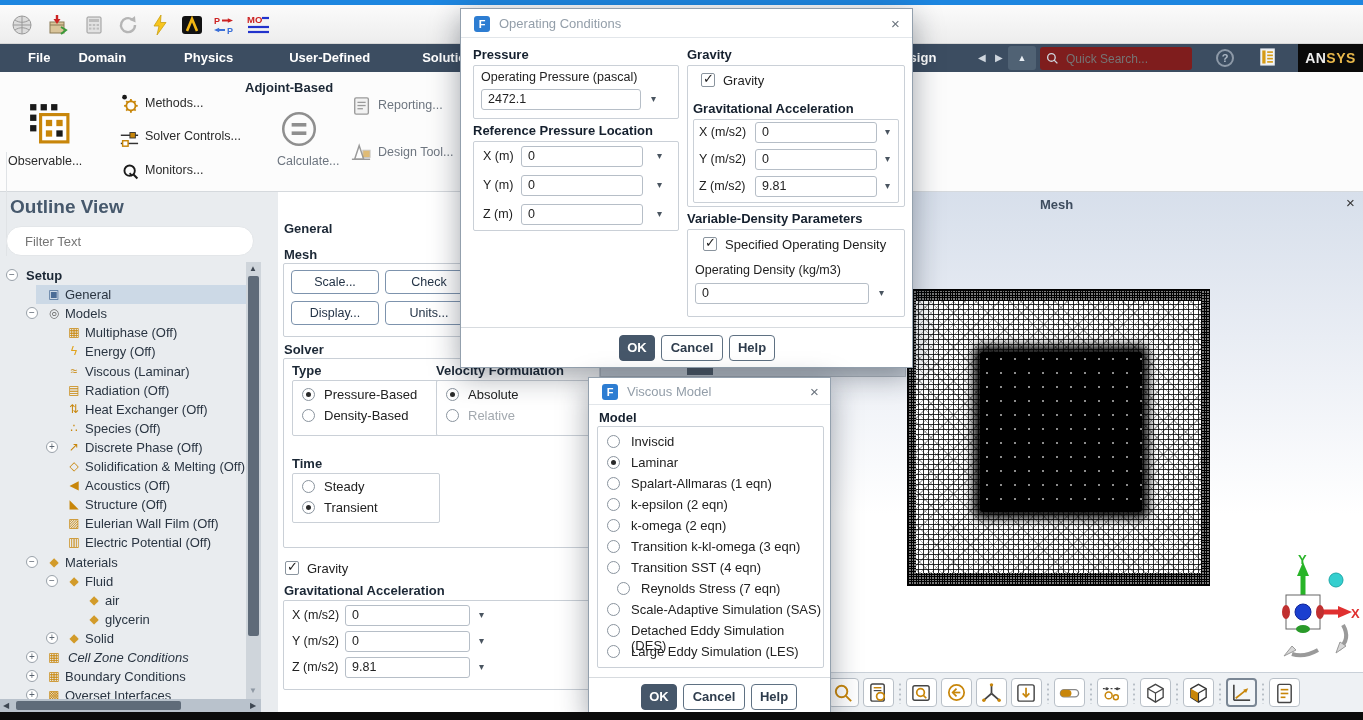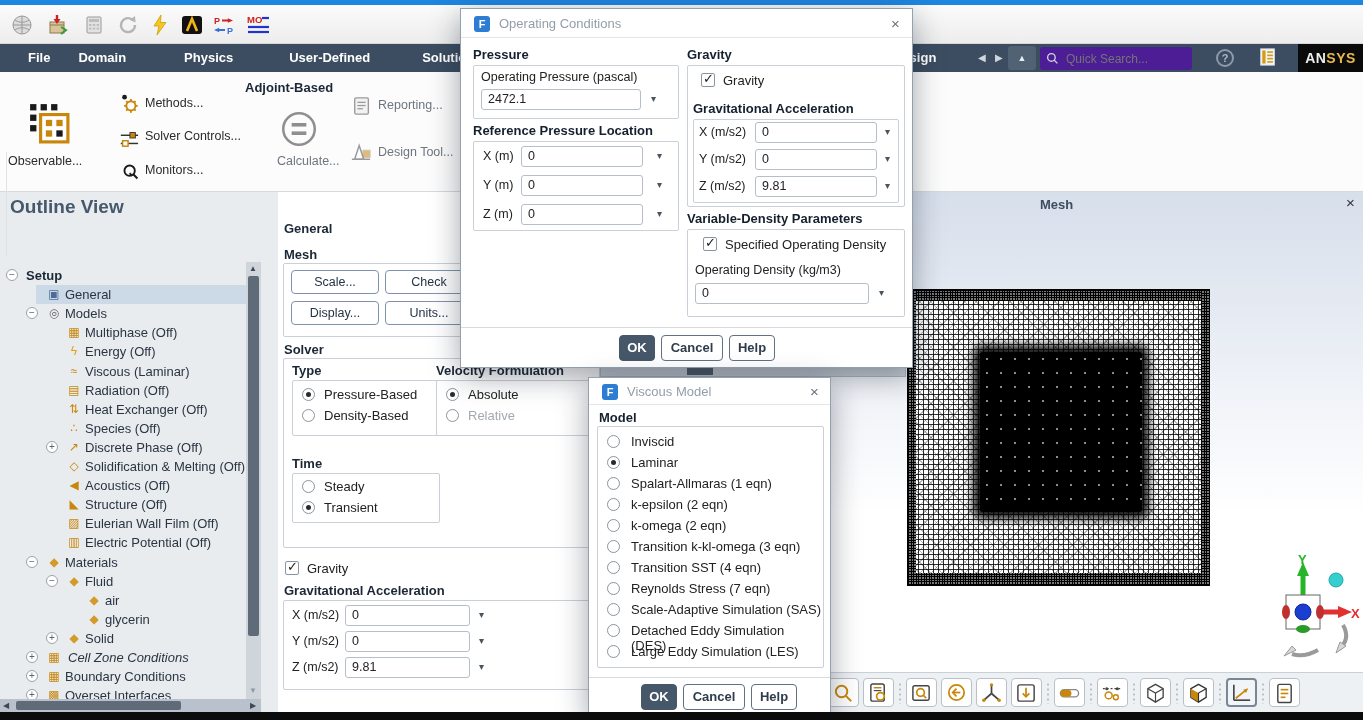--- a/index.html
+++ b/index.html
@@ -10,21 +10,21 @@
   .bold{font-weight:bold;color:#1b2735;}
   
   .top-strip{left:0;top:0;width:1363px;height:5px;background:#1d86e0;}
   .quick-toolbar{left:0;top:5px;width:1363px;height:39px;background:linear-gradient(#fbfbfb,#ededed);border-bottom:1px solid #d7d7d7;}
   .qt-icon{top:6px;width:28px;height:28px;display:flex;align-items:center;justify-content:center;}
   .menu-bar{left:0;top:44px;width:1363px;height:28px;background:#3c4d61;}
   .menu-tab{color:#fff;font-weight:bold;font-size:13px;line-height:28px;white-space:nowrap;}
   .nav-arrow{color:#cfd6de;font-size:10px;line-height:28px;}
   .collapse-btn{top:46px;width:28px;height:24px;background:#506274;border-radius:3px;color:#e8eef4;
     font-size:9px;text-align:center;line-height:24px;}
-  .search-box{top:47px;left:1040px;width:152px;height:23px;background:#4c1d95;border-radius:3px;
+  .search-box{top:47px;left:1040px;width:152px;height:23px;background:#7f1d1d;border-radius:3px;
     display:flex;align-items:center;padding:0 6px;gap:5px;}
   .search-box input{background:transparent;border:none;outline:none;color:#9aa7b5;font-size:12px;width:110px;
     font-family:"Liberation Sans","DejaVu Sans",sans-serif;}
   .help-circle{top:49px;left:1216px;width:18px;height:18px;border:2px solid #8e9aa8;border-radius:50%;
     color:#aeb9c6;font-size:11px;font-weight:bold;text-align:center;line-height:15px;}
   .brand-box{top:44px;left:1298px;width:65px;height:28px;background:#0a0a0a;display:flex;align-items:center;justify-content:center;
     font-weight:bold;font-size:14px;letter-spacing:0.5px;}
   
   .ribbon{left:0;top:72px;width:1363px;height:120px;background:#fcfcfc;border-bottom:1px solid #d5d9dd;}
   .ribbon-label{color:#6e7680;font-size:12.5px;}
@@ -300,20 +300,23 @@
       <svg width="22" height="20" viewBox="0 0 24 22">
           <line x1="2" y1="19" x2="22" y2="19" stroke="#9a9a9a" stroke-width="1.6"></line>
           <polygon points="5,19 10,4 15,19" fill="none" stroke="#9a9a9a" stroke-width="1.6"></polygon>
           <rect x="14" y="9" width="8" height="8" fill="#c8860a" opacity="0.55" stroke="#9a9a9a"></rect>
         </svg>
     </div>
     <div class="abs ribbon-label" style="left:378px;top:73px;">Design Tool...</div>
   </div>
 
   <div class="abs outline-title">Outline View</div>
+  <div class="abs filter-box">
+    <input placeholder="Filter Text" style="">
+  </div>
   <div class="abs tree" id="tree">
       <div class="tree-row" style="top: 4px;">
         <div class="expander" style="left: 6px;">−</div>
         <div class="tree-lbl" style="left: 26px; font-weight: bold; color: rgb(27, 39, 53);">Setup</div>
       </div>
       <div class="tree-row" style="top: 23.1px;">
         <div class="tree-sel"></div>
         <div class="tree-ico" style="left: 46px; color: rgb(74, 108, 150);">▣</div>
         <div class="tree-lbl" style="left: 65px;">General</div>
       </div>
@@ -684,21 +687,21 @@
           <div class="opt-lbl">k-omega (2 eqn)</div>
         </div>
         <div class="vm-row" style="left: 14px; top: 159px;">
           <div class="radio"></div>
           <div class="opt-lbl">Transition k-kl-omega (3 eqn)</div>
         </div>
         <div class="vm-row" style="left: 14px; top: 180px;">
           <div class="radio"></div>
           <div class="opt-lbl">Transition SST (4 eqn)</div>
         </div>
-        <div class="vm-row" style="left: 14px; top: 201px;">
+        <div class="vm-row" style="left: 24px; top: 201px;">
           <div class="radio"></div>
           <div class="opt-lbl">Reynolds Stress (7 eqn)</div>
         </div>
         <div class="vm-row" style="left: 14px; top: 222px;">
           <div class="radio"></div>
           <div class="opt-lbl">Scale-Adaptive Simulation (SAS)</div>
         </div>
         <div class="vm-row" style="left: 14px; top: 243px;">
           <div class="radio"></div>
           <div class="opt-lbl">Detached Eddy Simulation (DES)</div>

